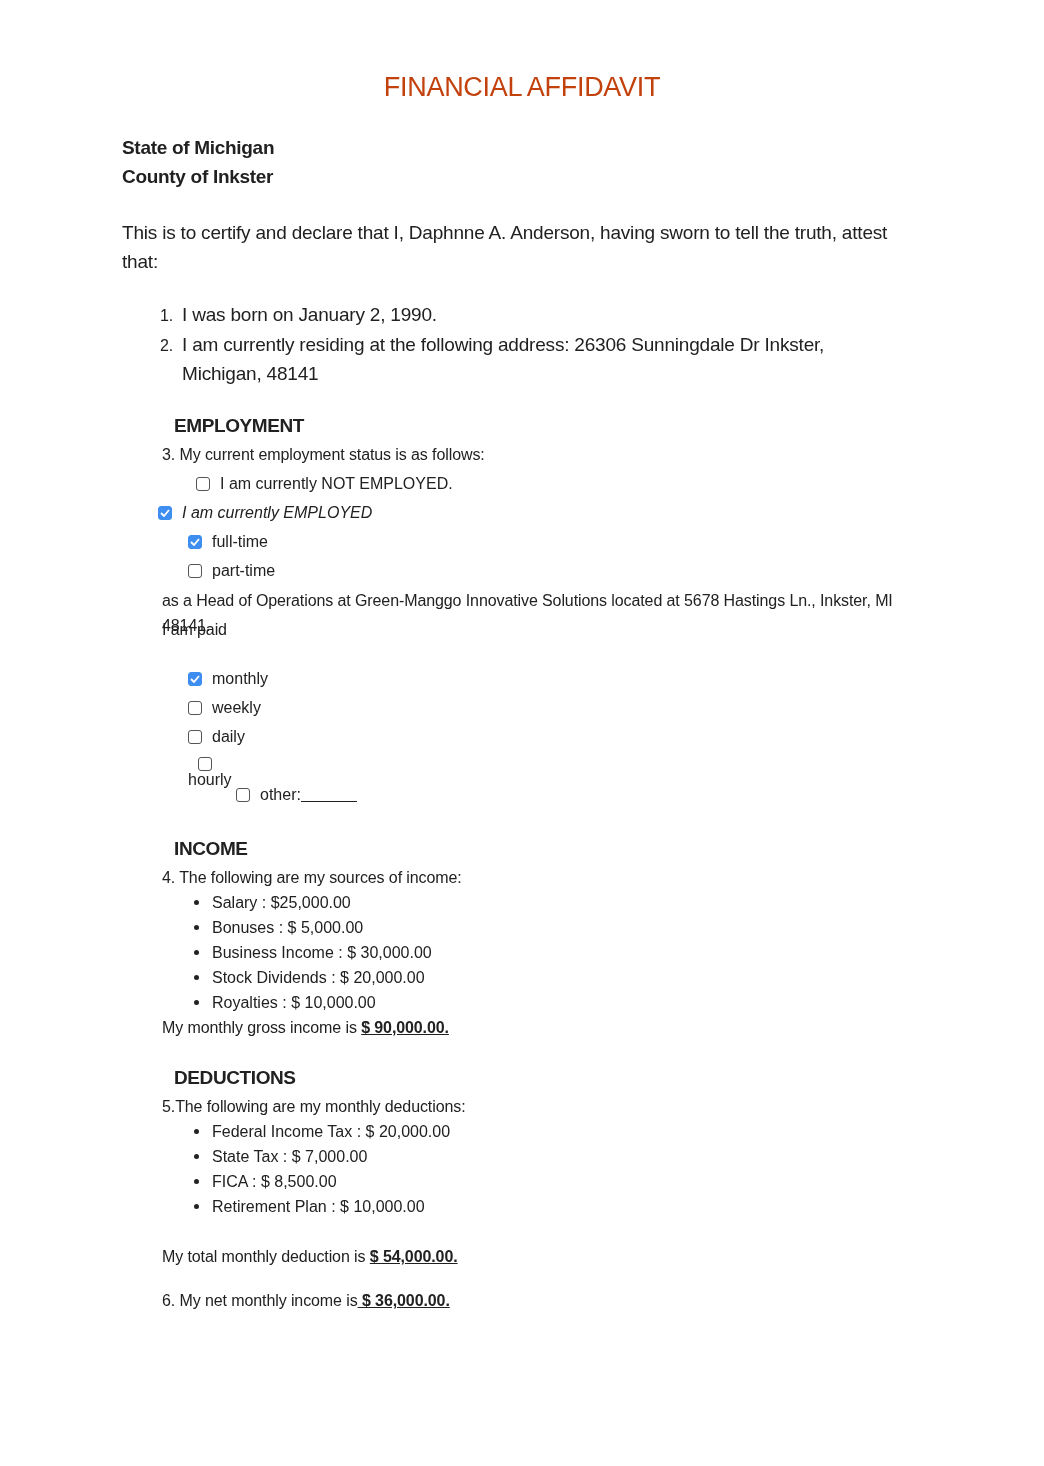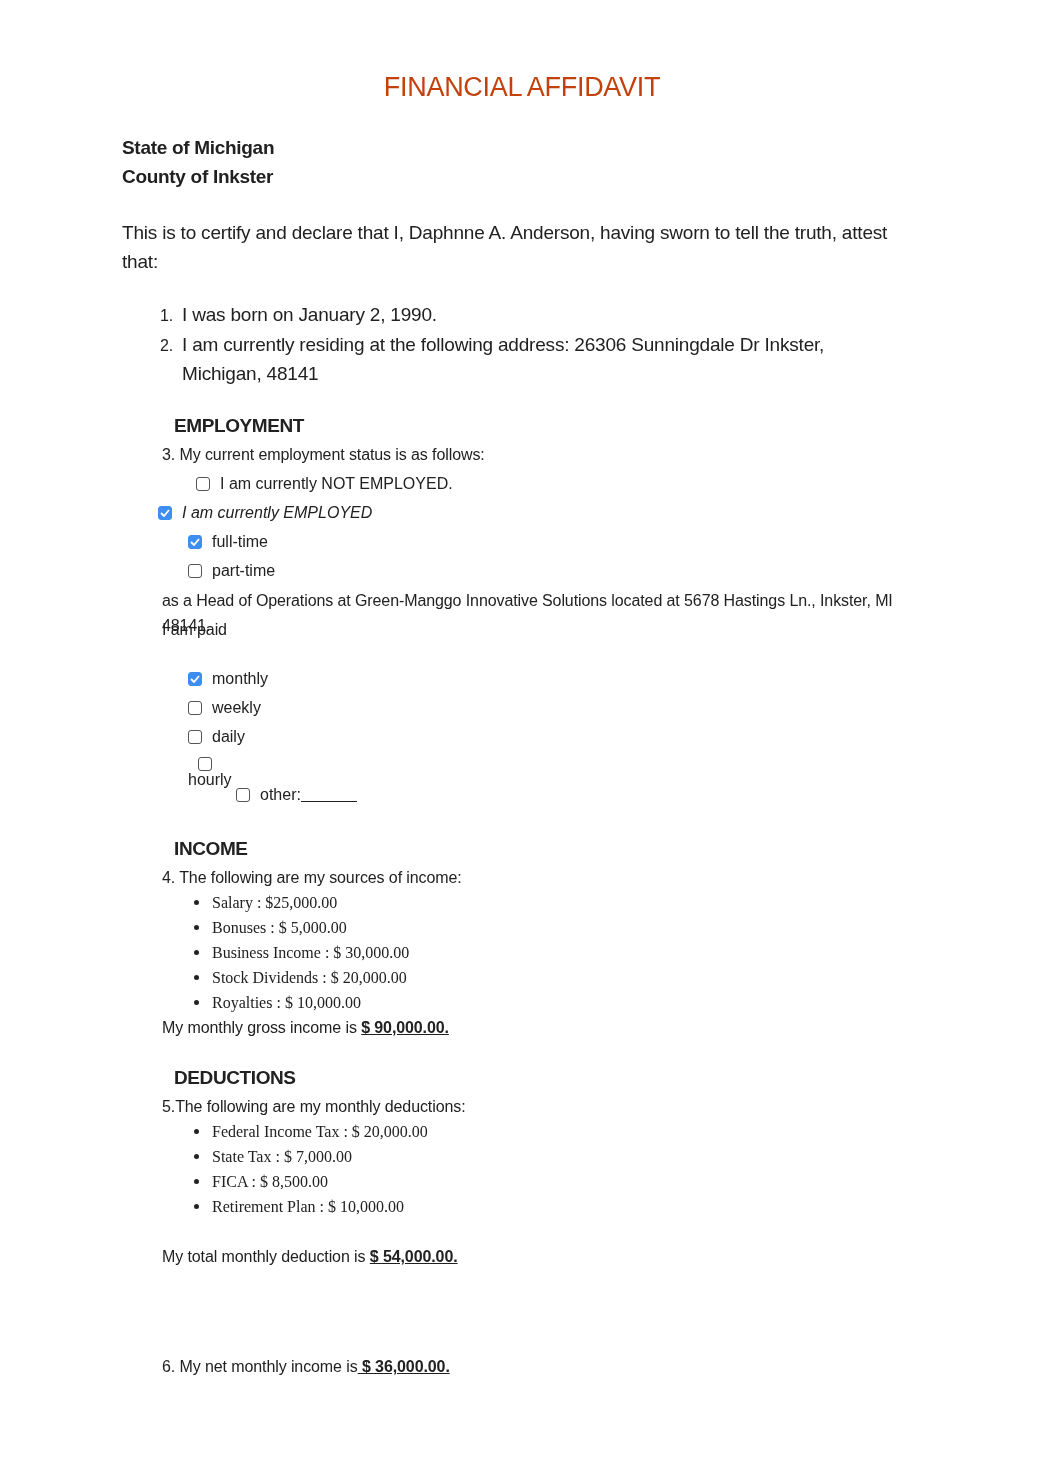--- a/index.html
+++ b/index.html
@@ -15,21 +15,21 @@
   .ol .txt { flex: 1; }
   .sec { position: absolute; left: 174px; font-size: 19px; font-weight: 700; letter-spacing: -0.4px; }
   .line { position: absolute; left: 162px; font-size: 16px; letter-spacing: -0.1px; }
   .cb-row { position: absolute; display: flex; align-items: center; font-size: 16px; }
   .cb { width: 14px; height: 14px; border: 1.3px solid #555; border-radius: 3px; box-sizing: border-box; margin-right: 10px; background: #fff; display: flex; align-items: center; justify-content: center; }
   .cb.checked { background: #3d8ef0; border-color: #3d8ef0; }
   .cb.checked svg { display: block; }
   .cb svg { display: none; }
   .para { position: absolute; left: 162px; width: 740px; font-size: 16px; line-height: 25px; letter-spacing: -0.1px; }
   .ul { position: absolute; left: 194px; font-size: 16px; }
-  .ul .item { height: 25px; display: flex; align-items: center; font-family: Liberation Serif, serif; }
+  .ul .item { height: 25px; display: flex; align-items: center; }
   .ul .dot { width: 5px; height: 5px; border-radius: 50%; background: #222; margin-right: 13px; }
   .u { text-decoration: underline; font-weight: 700; }
   .blank { display: inline-block; width: 56px; border-bottom: 1px solid #222; height: 12px; vertical-align: baseline; }
 </style>
 </head>
 <body>
 
 <div class="page">
 
   <div class="title">FINANCIAL AFFIDAVIT</div>
@@ -149,15 +149,15 @@
         <span class="dot"></span>
         <span>FICA : $ 8,500.00</span>
       </div>
     <div class="item">
         <span class="dot"></span>
         <span>Retirement Plan : $ 10,000.00</span>
       </div>
   </div>
   <div class="line" style="top:1248px"><span>My total monthly deduction is </span><span class="u">$ 54,000.00.</span></div>
 
-  <div class="line" style="top:1358px"><span>6. My net monthly income is</span><span class="u" style="white-space:pre"> $ 36,000.00.</span></div>
+  <div class="line" style="top:1292px"><span>6. My net monthly income is</span><span class="u" style="white-space:pre"> $ 36,000.00.</span></div>
 
 </div>
 
 </body></html>

